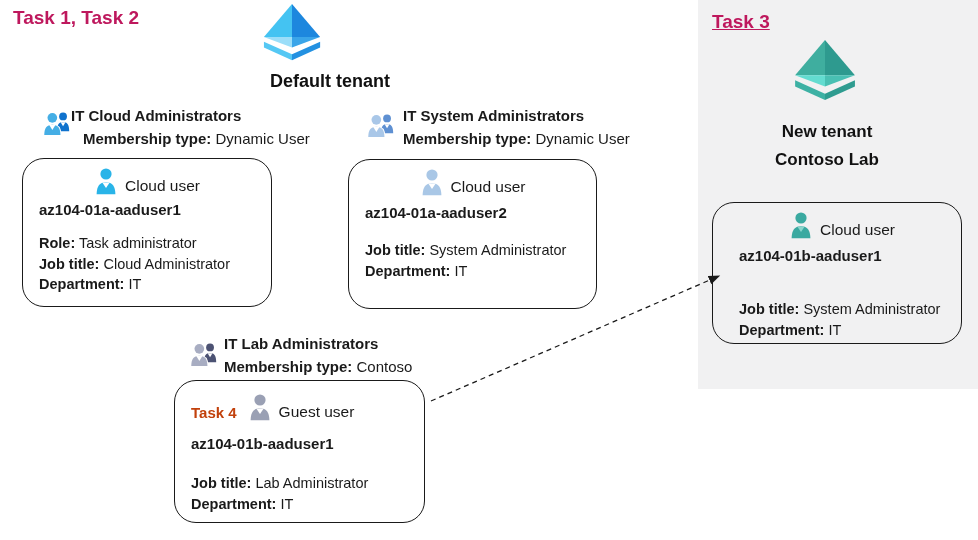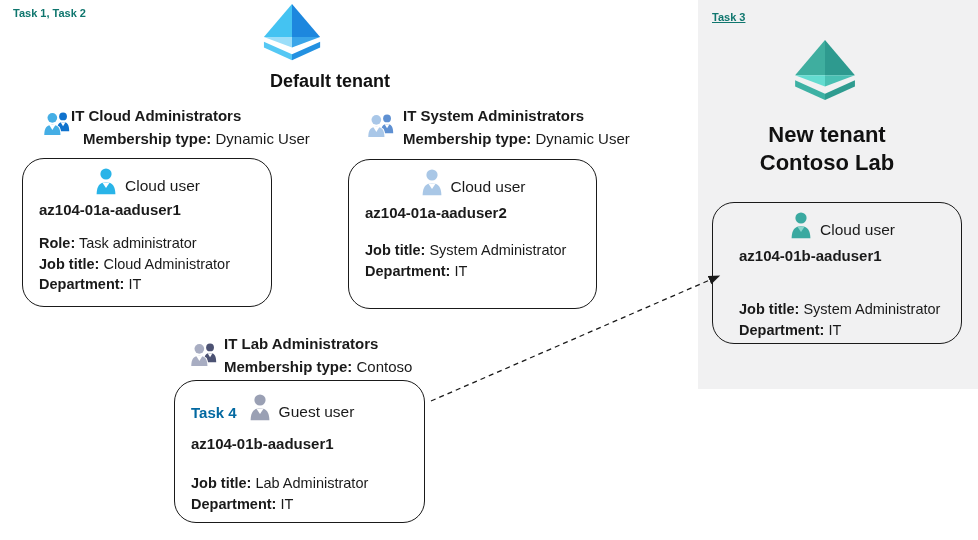--- a/index.html
+++ b/index.html
@@ -5,46 +5,46 @@
   html,body { margin:0; padding:0; background:#ffffff; }
   .canvas {
     position:relative; width:978px; height:540px; background:#ffffff;
     font-family:"Liberation Sans", sans-serif; color:#1a1a1a; overflow:hidden;
   }
   .panel {
     position:absolute; left:698px; top:0; width:280px; height:389px;
     background:#f1f1f2;
   }
   .task-label {
-    position:absolute; font-size:11px; font-weight:bold; color:#0f766e;
+    position:absolute; font-size:19px; font-weight:bold; color:#be185d;
     white-space:nowrap;
   }
   .tenant-title {
     position:absolute; font-size:18px; font-weight:bold; text-align:right;
     white-space:nowrap; color:#111;
   }
   .tenant-title-sm {
-    position:absolute; font-size:22px; font-weight:bold; text-align:center;
+    position:absolute; font-size:17px; font-weight:bold; text-align:center;
     width:200px; white-space:nowrap; color:#111;
   }
   .group-icon { position:absolute; }
   .group-title { position:absolute; font-size:15px; font-weight:bold; white-space:nowrap; }
   .membership  { position:absolute; font-size:15px; white-space:nowrap; }
   .membership b { font-weight:bold;margin-top:44px; }
   .card {
     position:absolute; border:1.6px solid #1a1a1a; border-radius:22px;
     background:transparent;
   }
   .card-header {
     position:absolute; top:8px; left:0; right:0;
     display:flex; align-items:flex-end; justify-content:center; gap:7px;
     font-size:15.5px; white-space:nowrap;
   }
   .card-header.left-align { justify-content:flex-start; left:16px; right:auto; }
-  .task-inline { font-size:15px; font-weight:bold; color:#0369a1; margin-right:4px; }
+  .task-inline { font-size:15px; font-weight:bold; color:#c2410c; margin-right:4px; }
   .username { position:absolute; font-size:15px; font-weight:bold; white-space:nowrap; }
   .attrs { position:absolute; font-size:14.5px; line-height:20.5px; white-space:nowrap; }
   .attrs b { font-weight:bold; }
   .arrow-layer { position:absolute; left:0; top:0; width:978px; height:540px; pointer-events:none; }
   svg { display:block; }
 </style>
 </head>
 <body>
 
 <div class="canvas">

